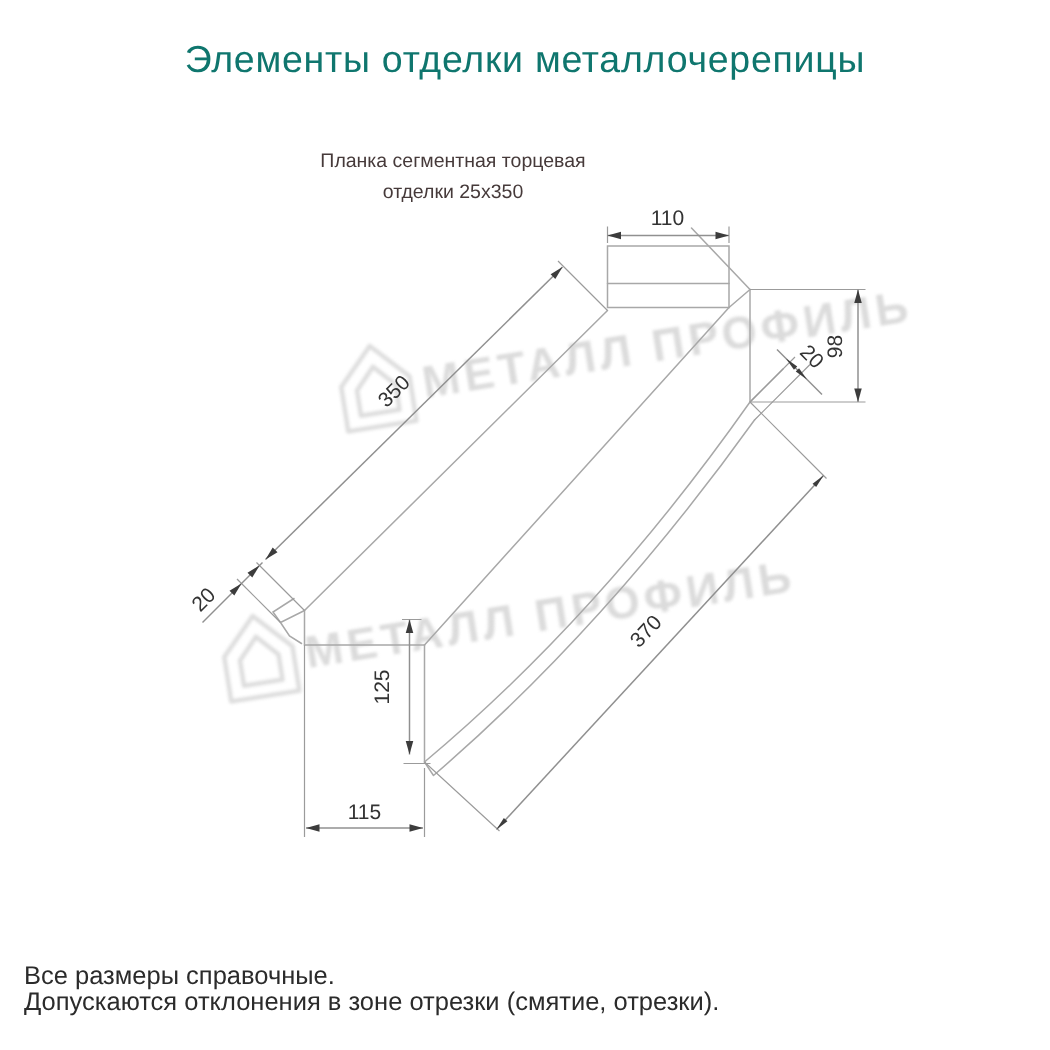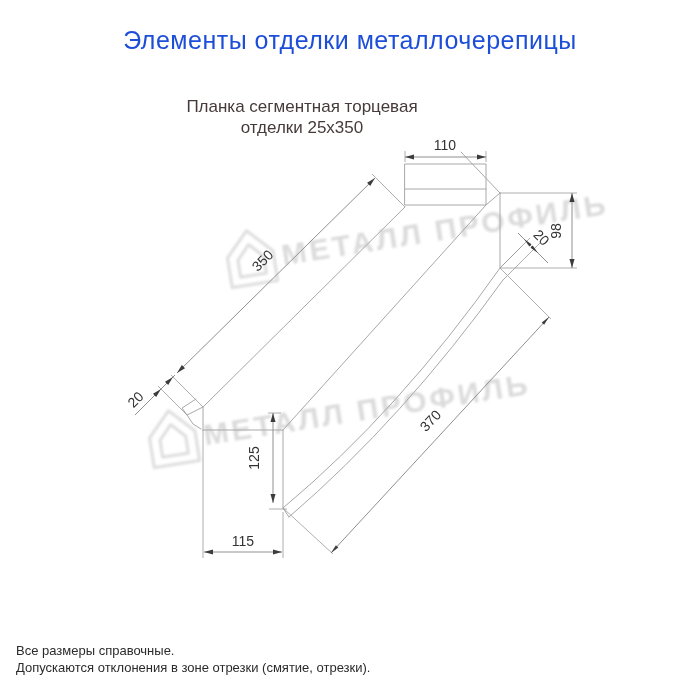--- a/index.html
+++ b/index.html
@@ -1,22 +1,22 @@
 <!DOCTYPE html>
 <html><head>
 <meta charset="utf-8">
 <style>
   html,body{margin:0;padding:0;background:#ffffff;}
   .page{position:relative;width:700px;height:700px;background:#ffffff;overflow:hidden;
         font-family:"Liberation Sans", sans-serif;}
   .title{position:absolute;top:26px;left:0;width:700px;text-align:center;
-         font-size:25px;letter-spacing:0.5px;color:#1d4ed8;}
+         font-size:25px;letter-spacing:0.5px;color:#0f766e;}
   .subtitle{position:absolute;top:96px;left:0;width:604px;text-align:center;
-            font-size:17px;line-height:21px;color:#463a3a;}
-  .footer{position:absolute;left:16px;bottom:24px;font-size:13px;line-height:17px;color:#2b2b2b;}
+            font-size:13px;line-height:21px;color:#463a3a;}
+  .footer{position:absolute;left:16px;bottom:24px;font-size:17px;line-height:17px;color:#2b2b2b;}
   svg{position:absolute;left:0;top:0;}
   .part{stroke:#a8a8a8;stroke-width:1;fill:none;stroke-linecap:round;}
   .dim{stroke:#909090;stroke-width:1;fill:none;}
   .ext{stroke:#9b9b9b;stroke-width:0.8;fill:none;}
   .arr{fill:#3c3c3c;stroke:none;}
   .dimtext{font-family:"Liberation Sans", sans-serif;font-size:14px;fill:#333;}
   .wm{filter:blur(1.1px);opacity:0.75;}
   .wm text{font-family:"Liberation Sans", sans-serif;font-weight:bold;font-size:30px;
            letter-spacing:3px;fill:#cfcfcf;}
   .wm path{stroke:#d2d2d2;stroke-width:3;fill:none;stroke-linejoin:round;}

